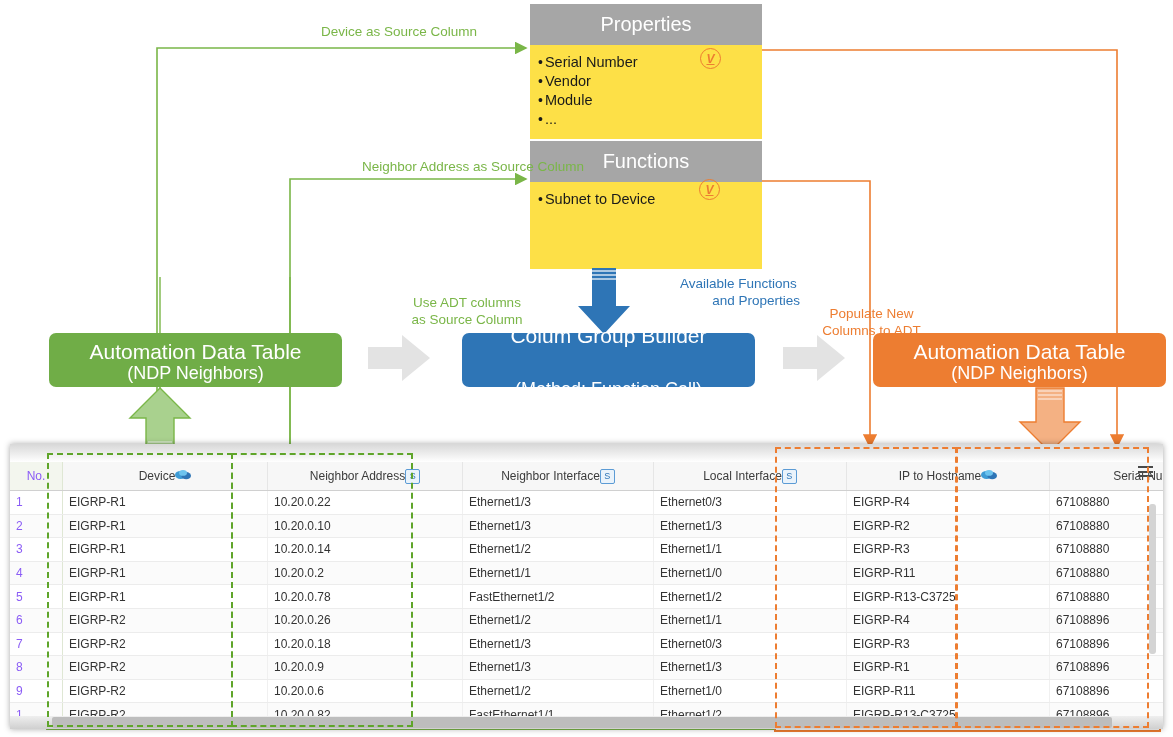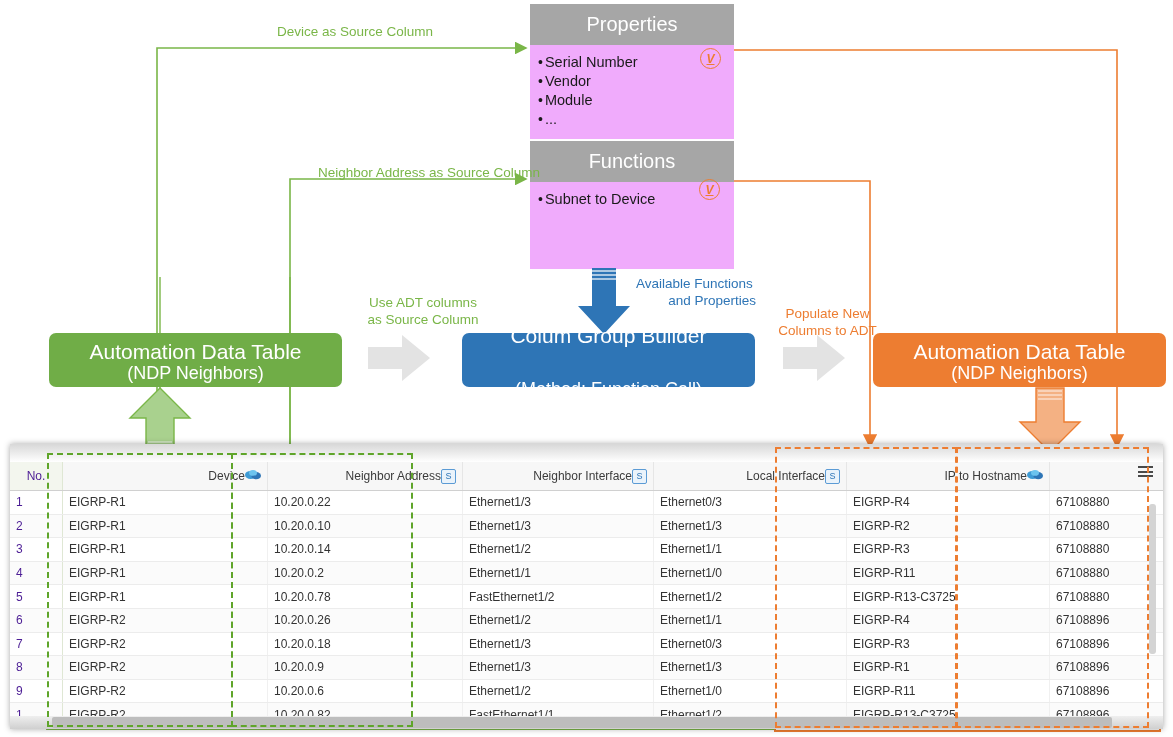--- a/index.html
+++ b/index.html
@@ -3,39 +3,39 @@
 <meta charset="utf-8">
 <style>
   html,body{margin:0;padding:0;background:#ffffff;}
   body{width:1173px;height:737px;position:relative;overflow:hidden;
        font-family:"Liberation Sans","DejaVu Sans",sans-serif;
        -webkit-font-smoothing:antialiased;}
 
   .abs{position:absolute;}
 
   
-  .callout{position:absolute;width:204px;background:#f0abfc;}
+  .callout{position:absolute;width:232px;background:#fde047;}
   .callout .co-head{height:41px;background:#a6a6a6;color:#ffffff;
       font-size:20px;display:flex;align-items:center;justify-content:center;}
   .callout .co-body{padding:8px 0 10px 8px;}
   .callout .co-item{font-size:14.5px;color:#1a1a1a;line-height:19px;white-space:nowrap;}
   .callout .co-item:before{content:"\2022";margin-right:2px;font-size:14px;}
 
   .vmark{position:absolute;color:#ED7D31;font-size:15px;font-weight:bold;
       width:19px;height:19px;border:1.6px solid #ED7D31;border-radius:50%;
       display:flex;align-items:center;justify-content:center;line-height:1;}
   .vmark span{font-size:12px;font-style:italic;text-decoration:underline;}
 
   
   .pbox{position:absolute;border-radius:7px;color:#fff;display:flex;
         flex-direction:column;align-items:center;justify-content:center;}
   .pbox .t1{font-size:21px;line-height:25px;}
   .pbox .t2{font-size:18px;line-height:18px;}
 
-  .lbl{position:absolute;font-size:13.5px;line-height:17px;white-space:nowrap;}
+  .lbl{position:absolute;font-size:13.5px;line-height:17px;white-space:nowrap;margin-left:44px;}
 
   
   .chev{position:absolute;width:62px;height:52px;}
 
   
   #grid{position:absolute;left:10px;top:444px;width:1153px;height:285px;
         background:#ffffff;box-shadow:0 0 6px rgba(0,0,0,.35);overflow:hidden;}
   #grid .shadowtop{position:absolute;left:0;top:0;width:100%;height:18px;
         background:linear-gradient(#d8d8d8,#ffffff);}
   table#adt{border-collapse:collapse;width:1153px;position:absolute;top:18px;left:0;
@@ -43,23 +43,23 @@
   table#adt th{background:#f7f7f7;border-bottom:1px solid #d0d0d0;
         border-right:1px solid #e6e6e6;height:28px;padding:0 6px;
         font-size:12px;font-weight:normal;color:#3b3b3b;text-align:left;
         vertical-align:middle;position:relative;}
   table#adt td{border-bottom:1px solid #ececec;border-right:1px solid #f0f0f0;
         height:22.6px;padding:0 6px;font-size:12px;color:#333;vertical-align:middle;
         white-space:nowrap;overflow:hidden;}
   table#adt tr.odd td{background:#ffffff;}
   table#adt tr.even td{background:#fbfbfb;}
   table#adt th.cNo,table#adt td.cNo{width:40px;text-align:left;background:#e7f0dc;
-        color:#4c1d95;border-right:1px solid #dfe7d4;}
+        color:#8b5cf6;border-right:1px solid #dfe7d4;}
   table#adt th.cNo{background:#f3f6ee;text-align:center;}
-  .hdr-inner{display:flex;align-items:center;justify-content:flex-end;width:100%;}
+  .hdr-inner{display:flex;align-items:center;justify-content:center;width:100%;}
   .sicon{width:13px;height:13px;border:1px solid #5b9bd5;border-radius:2px;
       color:#2e75b6;font-size:9px;display:inline-flex;align-items:center;
       justify-content:center;background:#eaf3fb;flex:none;}
   .cloudicon{width:16px;height:11px;flex:none;}
 
   .vscroll{position:absolute;right:7px;top:46px;width:7px;height:236px;}
   .vscroll .thumb{position:absolute;top:14px;left:0;width:7px;height:150px;background:#d4d4d4;border-radius:3px;}
   .hscroll{position:absolute;left:0;bottom:0;width:1153px;height:13px;
       background:linear-gradient(#efefef,#cfcfcf);}
   .hscroll .thumb{position:absolute;left:42px;top:1px;width:1060px;height:11px;
@@ -121,21 +121,21 @@
   <div class="co-head">Functions</div>
   <div class="co-body">
     <div class="co-item">Subnet to Device</div>
   </div>
 </div>
 <div class="vmark" style="left:699px;top:179px;">
   <span>V</span>
 </div>
 
 <div class="lbl" style="left:277px;top:23px;color:#7AB648;">Device as Source Column</div>
-<div class="lbl" style="left:318px;top:164px;color:#7AB648;">Neighbor Address as Source Column</div>
+<div class="lbl" style="left:318px;top:158px;color:#7AB648;">Neighbor Address as Source Column</div>
 
 <div class="lbl" style="left:363px;top:294px;color:#7AB648;text-align:center;width:120px;">
   <div>Use ADT columns</div>
   <div>as Source Column</div>
 </div>
 
 <div class="lbl" style="left:636px;top:275px;color:#2E75B6;text-align:right;width:120px;">
   <div style="text-align:left">Available Functions</div>
   <div>and Properties</div>
 </div>

